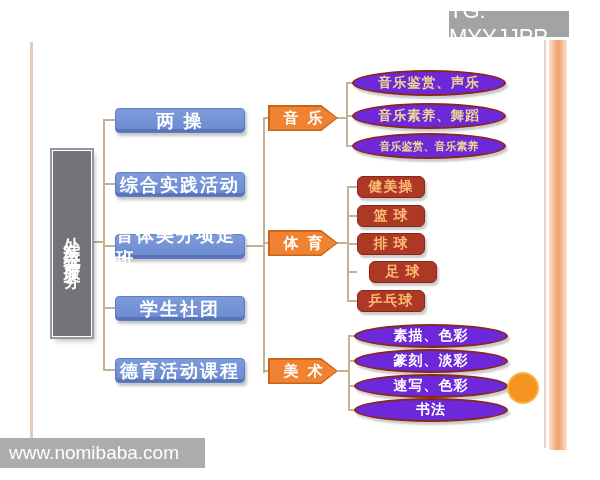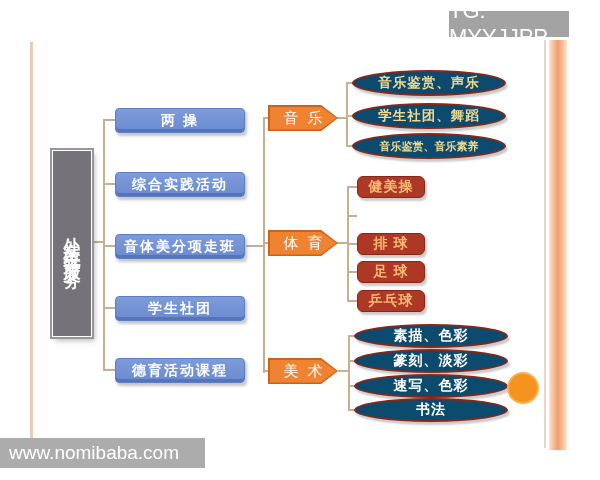--- a/index.html
+++ b/index.html
@@ -23,35 +23,35 @@
   .root-box{position:absolute;left:52px;top:150px;width:38px;height:185px;
     background:#757379;border:1px solid #ffffff;outline:2px solid #97969c;
     box-shadow:3px 4px 5px rgba(0,0,0,0.25);
     display:flex;align-items:center;justify-content:center;}
   .root-box span{writing-mode:vertical-rl;text-orientation:upright;color:#fff;
     font-size:17px;font-weight:bold;letter-spacing:7px;}
   
   .blue-box{position:absolute;left:115px;width:130px;height:25px;border-radius:4px;
     background:linear-gradient(180deg,#7e9bda 0%,#6a8bd0 100%);
     border:1px solid #5c7ec4;box-shadow:2px 3px 3px rgba(110,110,110,0.4),inset 0 -3px 0 #5873b8;
-    color:#fff;font-size:14px;font-weight:bold;letter-spacing:2px;
+    color:#fff;font-size:18px;font-weight:bold;letter-spacing:2px;
     display:flex;align-items:center;justify-content:center;box-sizing:border-box;}
   
   .arrow{position:absolute;left:268px;width:70px;height:26px;
     background:#c9641a;
     -webkit-clip-path:polygon(0 0,76% 0,100% 50%,76% 100%,0 100%);
     clip-path:polygon(0 0,76% 0,100% 50%,76% 100%,0 100%);}
   .arrow .inner{position:absolute;left:1.5px;top:1.5px;right:1.5px;bottom:1.5px;
     background:#ef8332;
     -webkit-clip-path:polygon(0 0,76% 0,100% 50%,76% 100%,0 100%);
     clip-path:polygon(0 0,76% 0,100% 50%,76% 100%,0 100%);
     display:flex;align-items:center;justify-content:center;
-    color:#fff;font-size:15px;font-weight:normal;letter-spacing:9px;padding-left:9px;box-sizing:border-box;}
+    color:#fff;font-size:15px;font-weight:bold;letter-spacing:9px;padding-left:9px;box-sizing:border-box;}
   
-  .ellipse{position:absolute;border-radius:50%;background:#0c4a6e;border:2px solid #8a2717;
+  .ellipse{position:absolute;border-radius:50%;background:#6d28d9;border:2px solid #8a2717;
     box-shadow:2px 3px 2px rgba(175,175,175,0.65);
     display:flex;align-items:center;justify-content:center;box-sizing:border-box;font-weight:bold;}
   .ellipse.gold{color:#efd98f;font-size:13.5px;letter-spacing:1px;}
   .ellipse.gold.small{font-size:11px;letter-spacing:0;}
   .ellipse.white{color:#ffffff;font-size:14px;letter-spacing:1px;}
   .music{left:352px;width:154px;height:26px;}
   .art{left:354px;width:154px;height:24px;}
   
   .red-rect{position:absolute;left:357px;width:68px;height:22px;border-radius:6px;
     background:#ac3825;border:1.5px solid #86271a;box-shadow:2px 3px 2px rgba(175,175,175,0.65);
@@ -122,26 +122,27 @@
     <div class="inner">音乐</div>
   </div>
   <div class="arrow" style="top:230px;">
     <div class="inner">体育</div>
   </div>
   <div class="arrow" style="top:358px;">
     <div class="inner">美术</div>
   </div>
 
   <div class="ellipse gold music" style="top:70px;">音乐鉴赏、声乐</div>
-  <div class="ellipse gold music" style="top:103px;">学生社团、舞蹈</div>
+  <div class="ellipse gold music" style="top:103px;">音乐素养、舞蹈</div>
   <div class="ellipse gold small music" style="top:133px;">音乐鉴赏、音乐素养</div>
 
   <div class="red-rect" style="top:176px;">健美操</div>
+  <div class="red-rect" style="top:205px;">篮 球</div>
   <div class="red-rect" style="top:233px;">排 球</div>
-  <div class="red-rect" style="top:261px;">足 球</div>
+  <div class="red-rect" style="top:261px;margin-left:12px;">足 球</div>
   <div class="red-rect" style="top:290px;">乒乓球</div>
 
   <div class="ellipse white art" style="top:324px;">素描、色彩</div>
   <div class="ellipse white art" style="top:349px;">篆刻、淡彩</div>
   <div class="ellipse white art" style="top:374px;text-align:right;">速写、色彩</div>
   <div class="ellipse white art" style="top:398px;">书法</div>
 
   <div class="dot"></div>
 
 </div>

